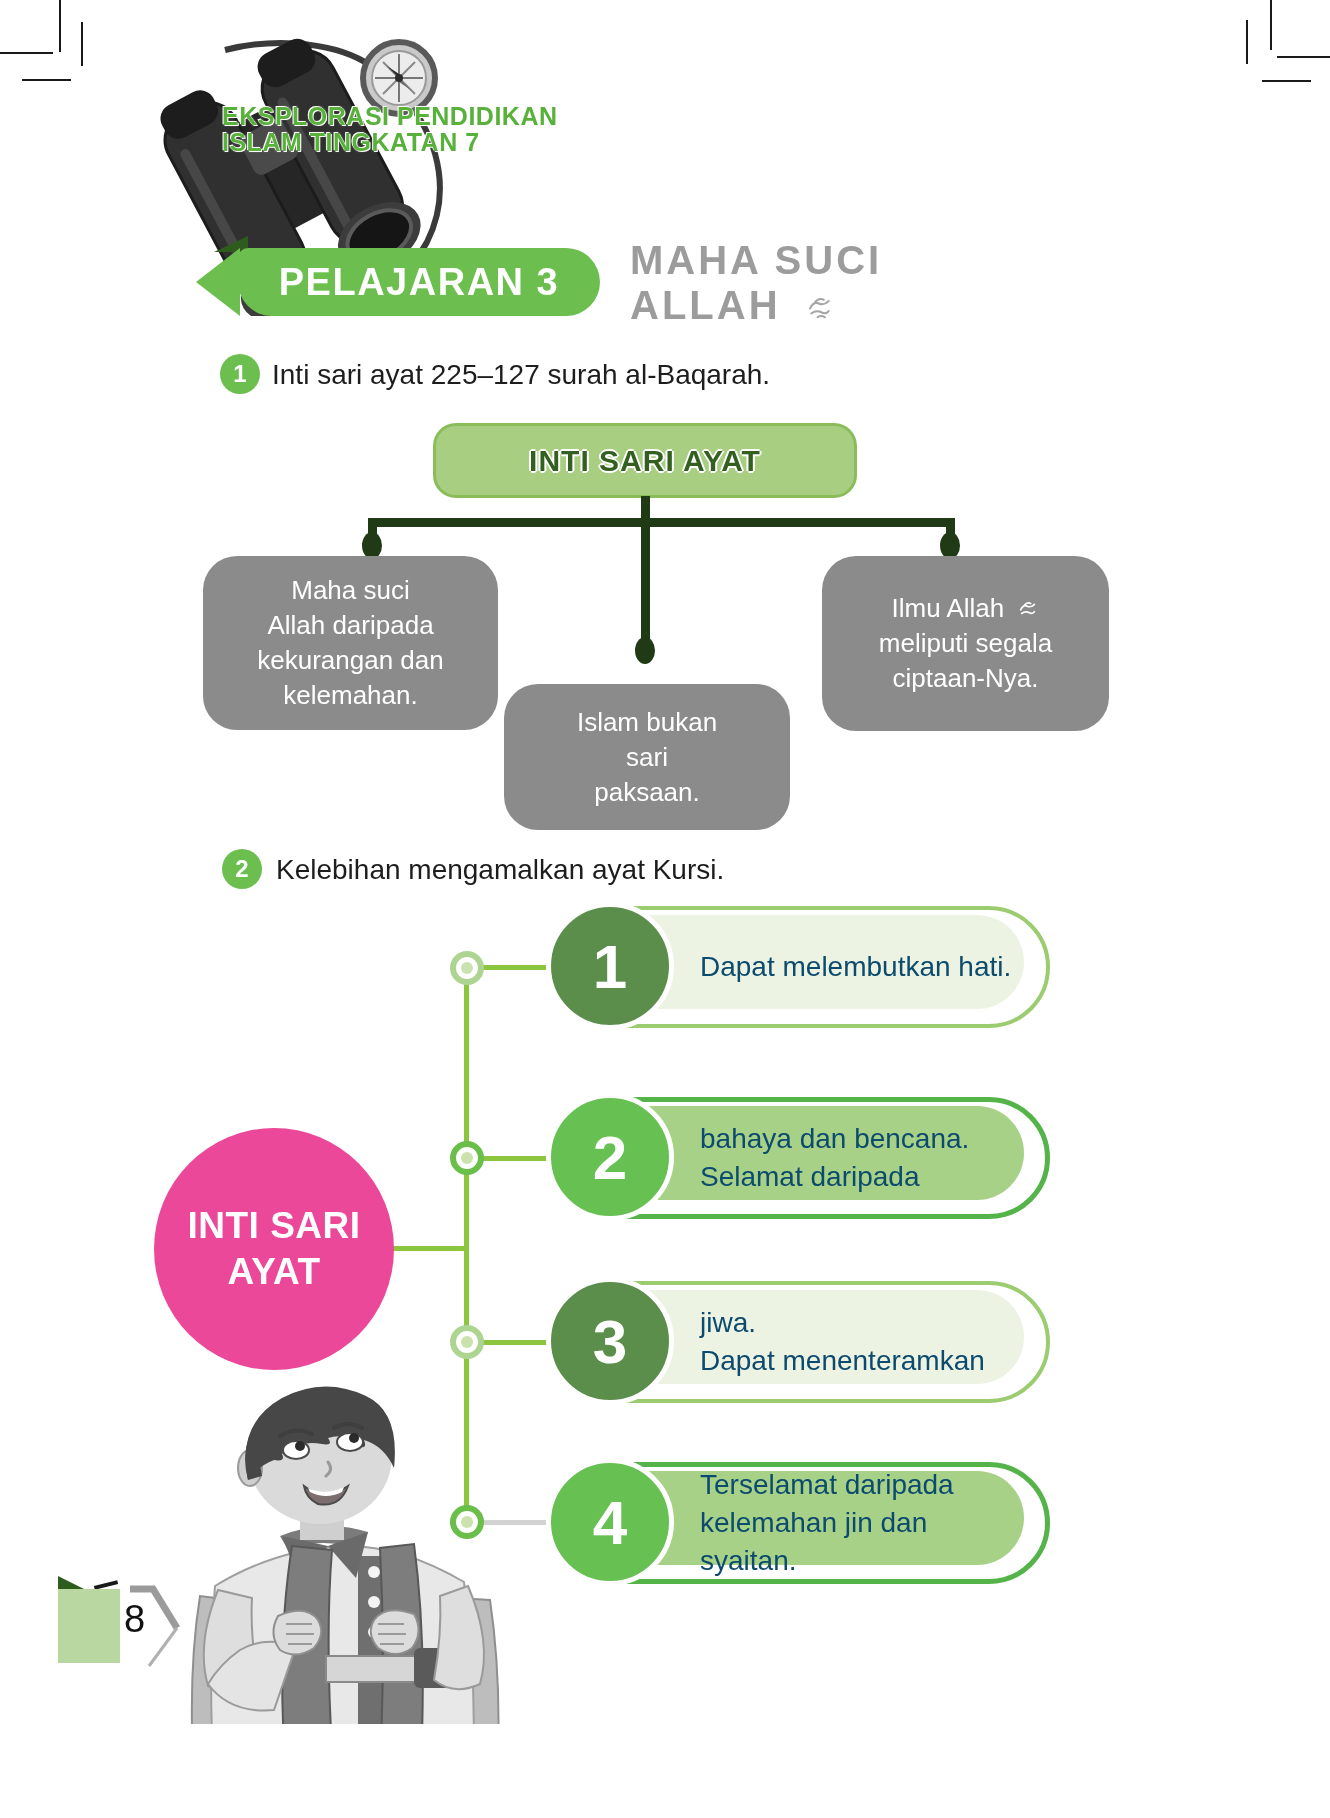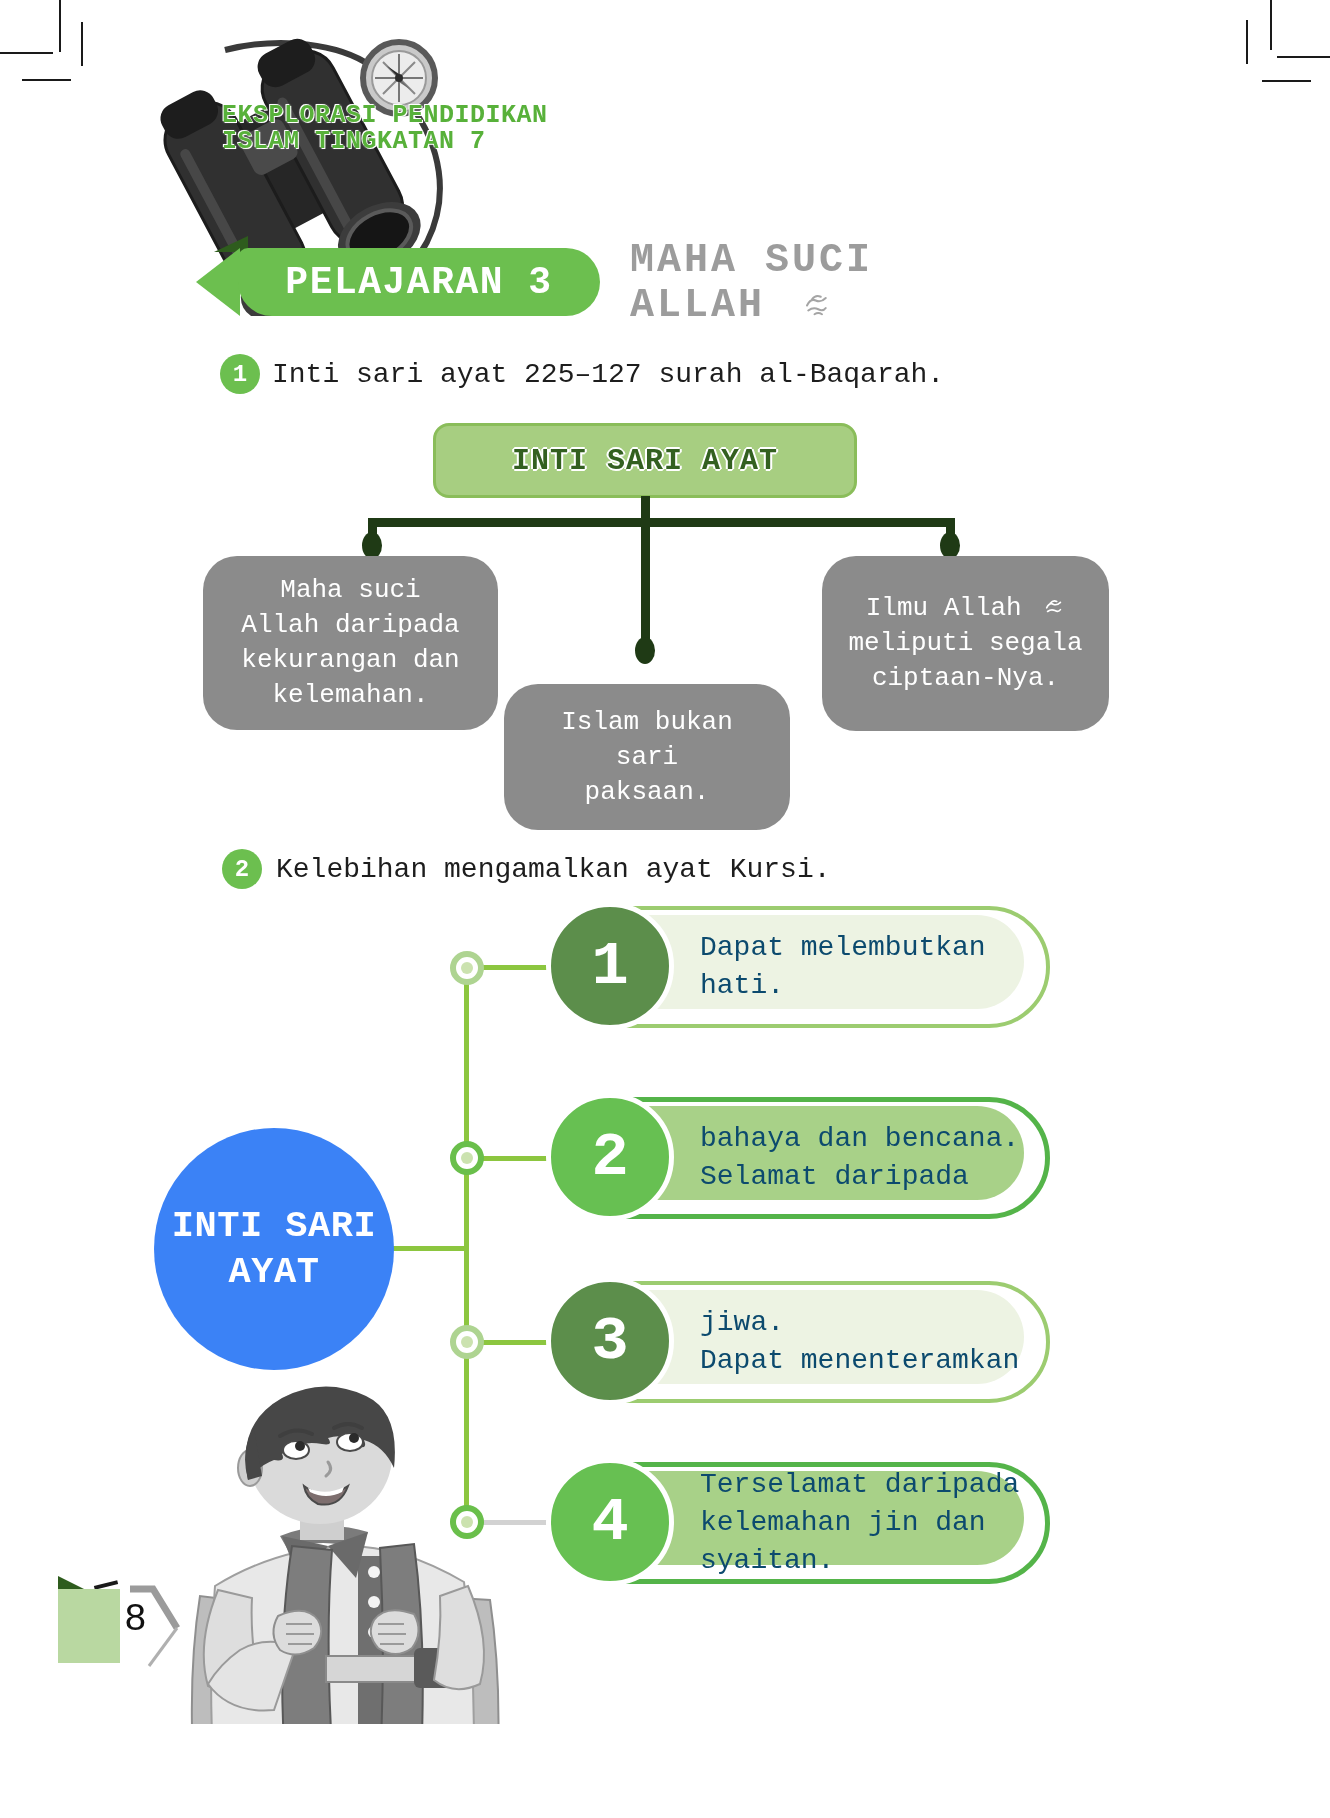--- a/index.html
+++ b/index.html
@@ -1,18 +1,18 @@
 <!DOCTYPE html>
 <html><head>
 <meta charset="utf-8">
 <style>
   html,body{margin:0;padding:0;background:#ffffff;}
   .page{
     position:relative;width:1330px;height:1724px;background:#ffffff;
-    overflow:hidden;font-family:Liberation Mono, monospace;
+    overflow:hidden;font-family:Liberation Sans, sans-serif;
   }
   .abs{position:absolute;}
   .mark{position:absolute;background:#1a1a1a;}
 
   
   .book-label{
     position:absolute;left:222px;top:103px;
     color:#58b13a;font-size:25px;font-weight:bold;letter-spacing:.5px;line-height:26px;
     text-shadow:0 0 2px #fff,1px 1px 0 #fff,-1px -1px 0 #fff;
     z-index:3;
@@ -43,40 +43,40 @@
   .sec-circle{
     position:absolute;width:40px;height:40px;border-radius:50%;
     background:#6cbf4f;color:#fff;font-size:24px;font-weight:bold;
     display:flex;align-items:center;justify-content:center;
   }
   .sec-text{position:absolute;color:#1d1d1d;font-size:28px;}
 
   
   .d1-title{
     position:absolute;left:433px;top:423px;width:424px;height:75px;
-    background:#a7ce81;border:3px solid #8abd5a;border-radius:16px;box-sizing:border-box;
+    background:#a7ce81;border:3px solid #8abd5a;border-radius:23px;box-sizing:border-box;
     display:flex;align-items:center;justify-content:center;
     color:#336020;font-size:30px;font-weight:800;letter-spacing:1px;
     text-shadow:-2px 0 0 #fff,2px 0 0 #fff,0 -2px 0 #fff,0 2px 0 #fff,-1px -1px 0 #fff,1px 1px 0 #fff;
   }
   .dk{background:#1f3a15;position:absolute;}
   .dk-dot{position:absolute;width:20px;height:27px;border-radius:50%;background:#1f3a15;}
   .gbox{
     position:absolute;background:#8b8b8b;border-radius:34px;
     display:flex;align-items:center;justify-content:center;
     color:#ffffff;font-size:26px;line-height:35px;text-align:center;
   }
   .line{display:block;}
   .line:empty{display:none;}
 
   
   .gline{position:absolute;background:#8cc63f;}
   .big-circle{
     position:absolute;left:154px;top:1128px;width:240px;height:242px;border-radius:50%;
-    background:#3b82f6;display:flex;flex-direction:column;align-items:center;justify-content:center;
+    background:#ec4899;display:flex;flex-direction:column;align-items:center;justify-content:center;
     color:#fff;font-size:37px;font-weight:800;line-height:46px;letter-spacing:.5px;
   }
   .ring{
     position:absolute;width:34px;height:34px;border-radius:50%;background:#fff;
     box-sizing:border-box;display:flex;align-items:center;justify-content:center;
   }
   .ring .dot{width:12px;height:12px;border-radius:50%;background:#cbe2af;}
   .ring-pale{border:6px solid #aed491;}
   .ring-bright{border:6px solid #6abf4b;}
   .conn{position:absolute;height:5px;}

